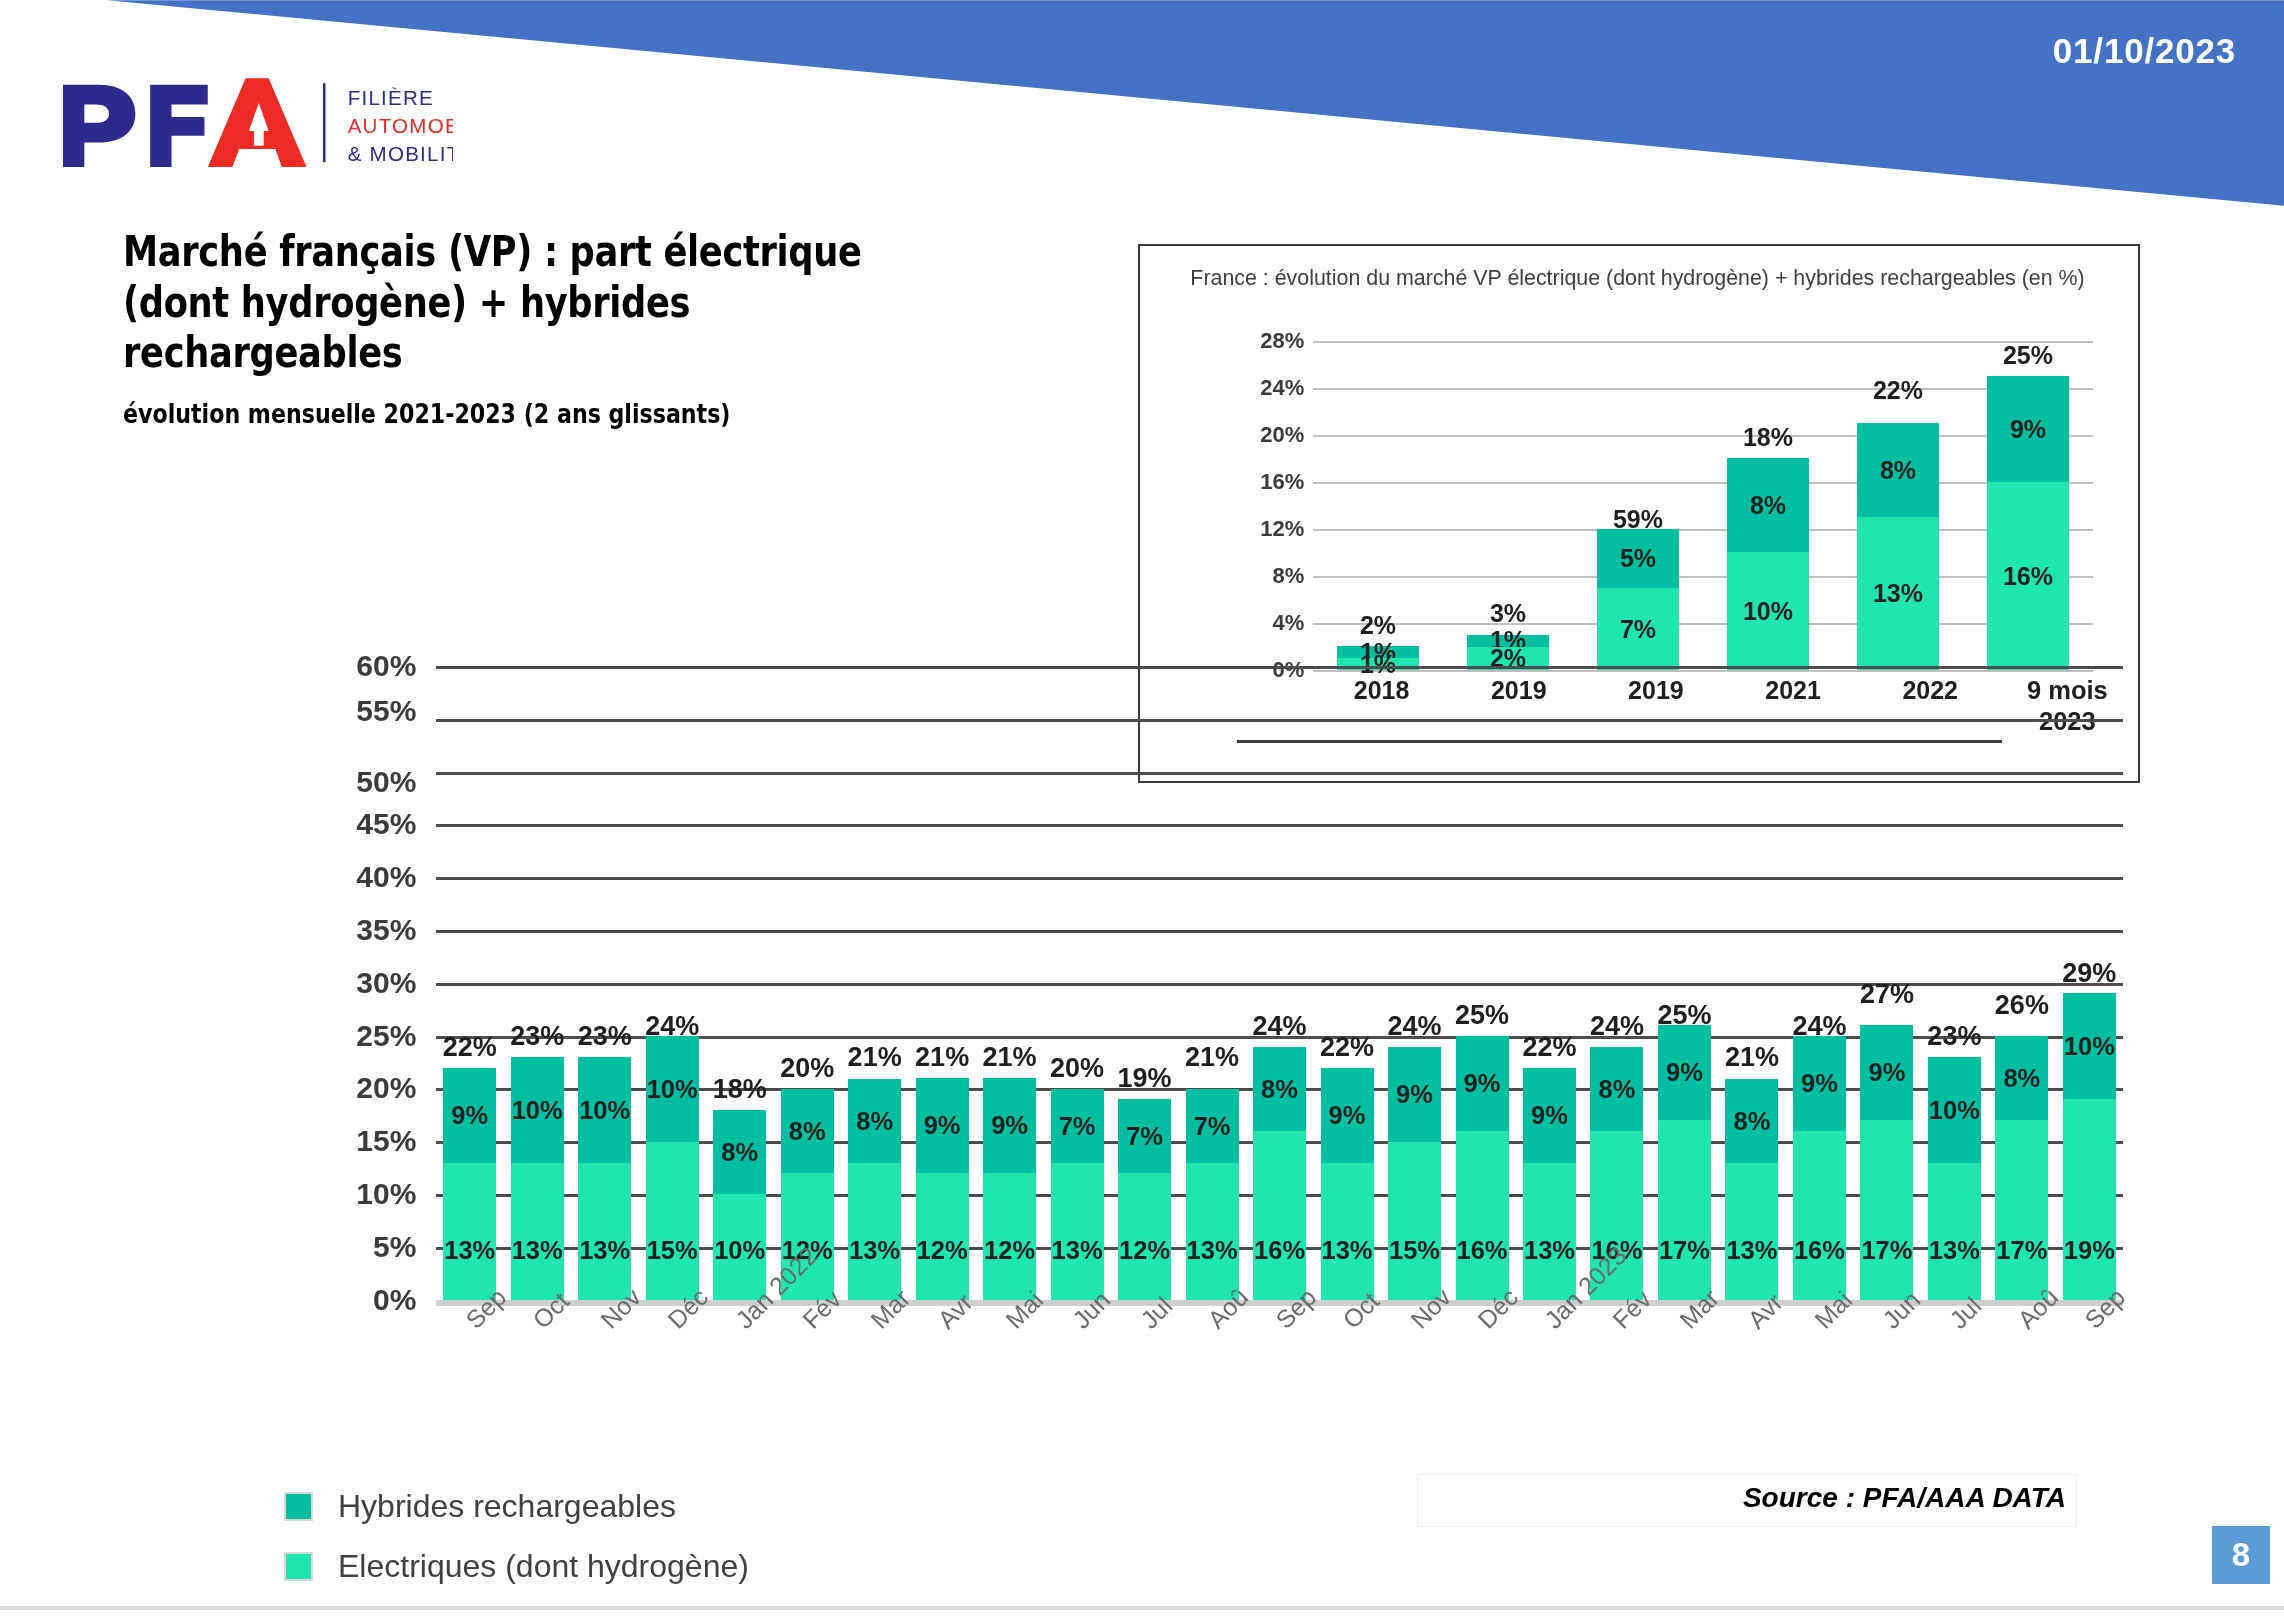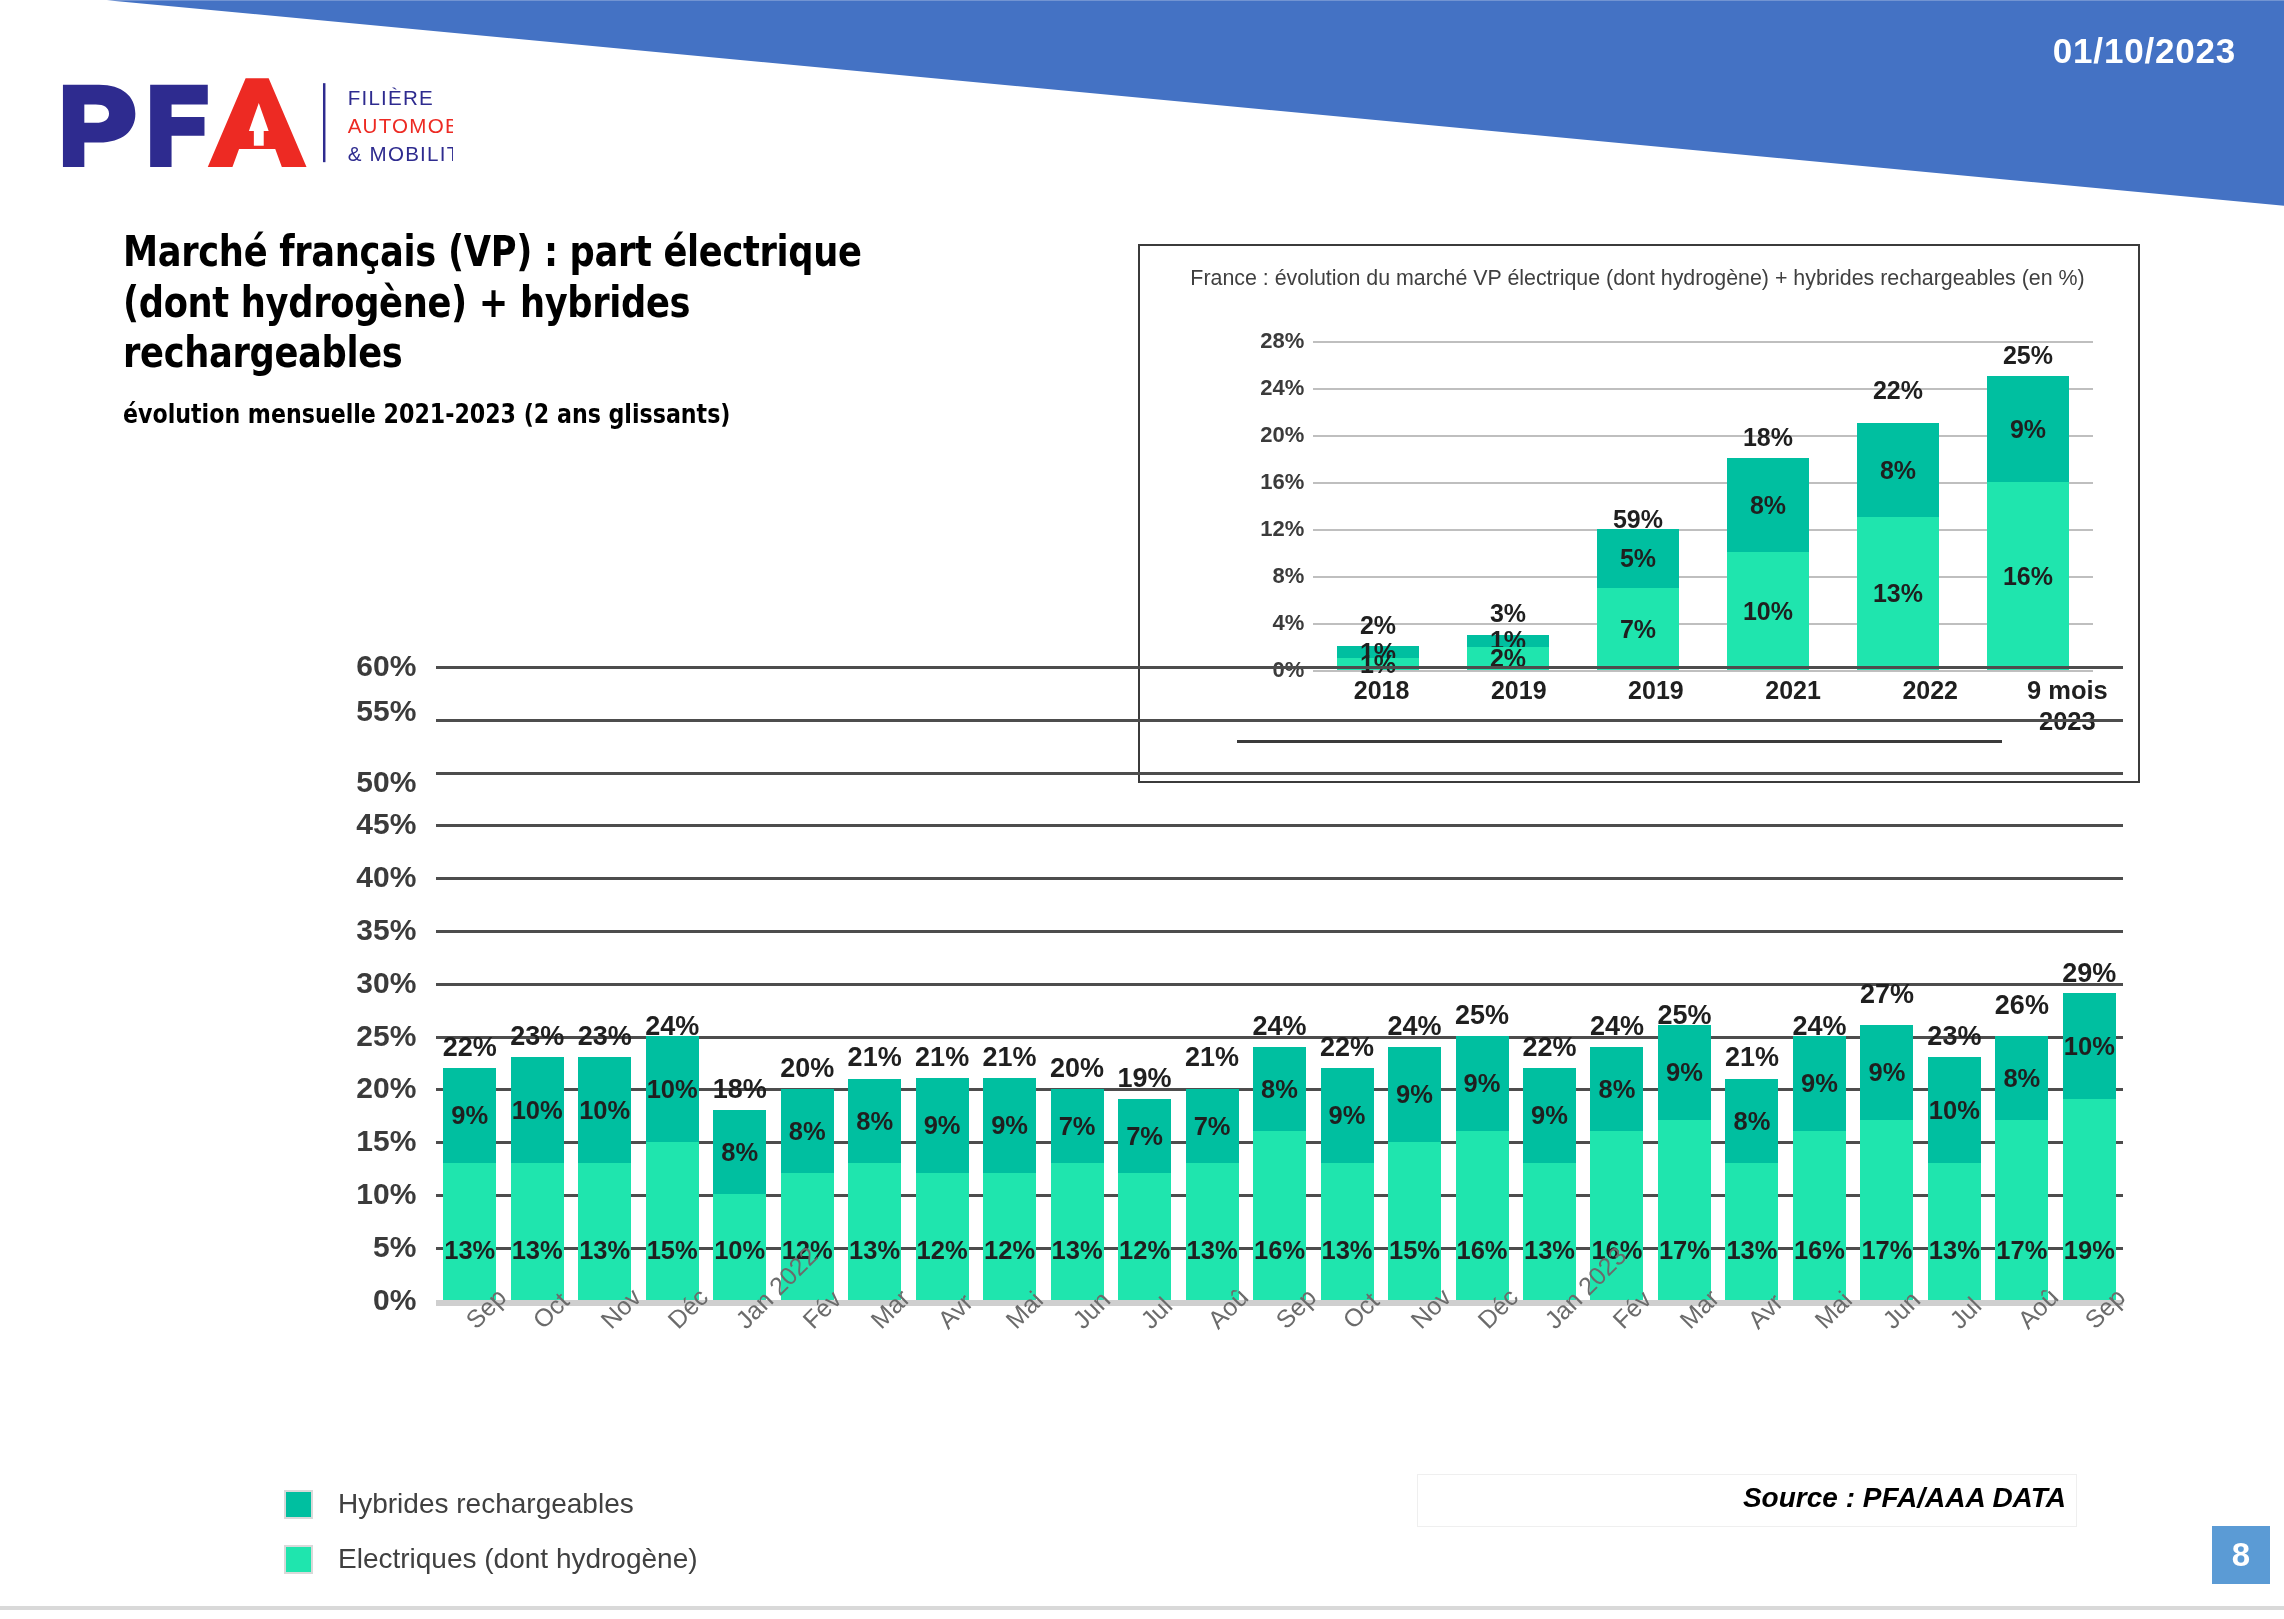--- a/index.html
+++ b/index.html
@@ -53,21 +53,21 @@
   #main-axisline{position:absolute;left:123px;top:634px;width:1687px;height:5.8px;background:#cfcfcf;}
   #main-xlabels{position:absolute;left:123px;top:643px;width:1687px;height:123px;display:flex;}
   .xlab-cell{flex:1 1 0;position:relative;}
   .xlab{position:absolute;left:50%;top:5px;font-size:25px;color:#6b6b6b;white-space:nowrap;
         transform-origin:left top;transform:translateX(-10px) rotate(-45deg);}
 
   
   #legend{position:absolute;left:284px;top:1488px;}
   .legend-row{display:flex;align-items:center;margin-bottom:23px;}
   .legend-swatch{width:25px;height:25px;border:2.5px solid #d9d9d9;margin-right:25px;}
-  .legend-text{font-size:28px;color:#404040;}
+  .legend-text{font-size:32px;color:#404040;}
 
   
   #source-box{position:absolute;left:1417px;top:1474px;width:658px;height:51px;border:1.6px solid #efefef;background:#ffffff;}
   #source-text{position:absolute;right:10px;top:6.6px;font-style:italic;font-weight:bold;font-size:28px;color:#000;
                font-family:"Liberation Sans",sans-serif;}
 
   
   #page-num{position:absolute;left:2212px;top:1526px;width:58px;height:58px;background:#5b9bd5;color:#fff;
             font-size:33px;font-weight:bold;display:flex;align-items:center;justify-content:center;}
   #bottom-rule{position:absolute;left:0;top:1606px;width:2284px;height:4.1px;background:#d9d9d9;}

